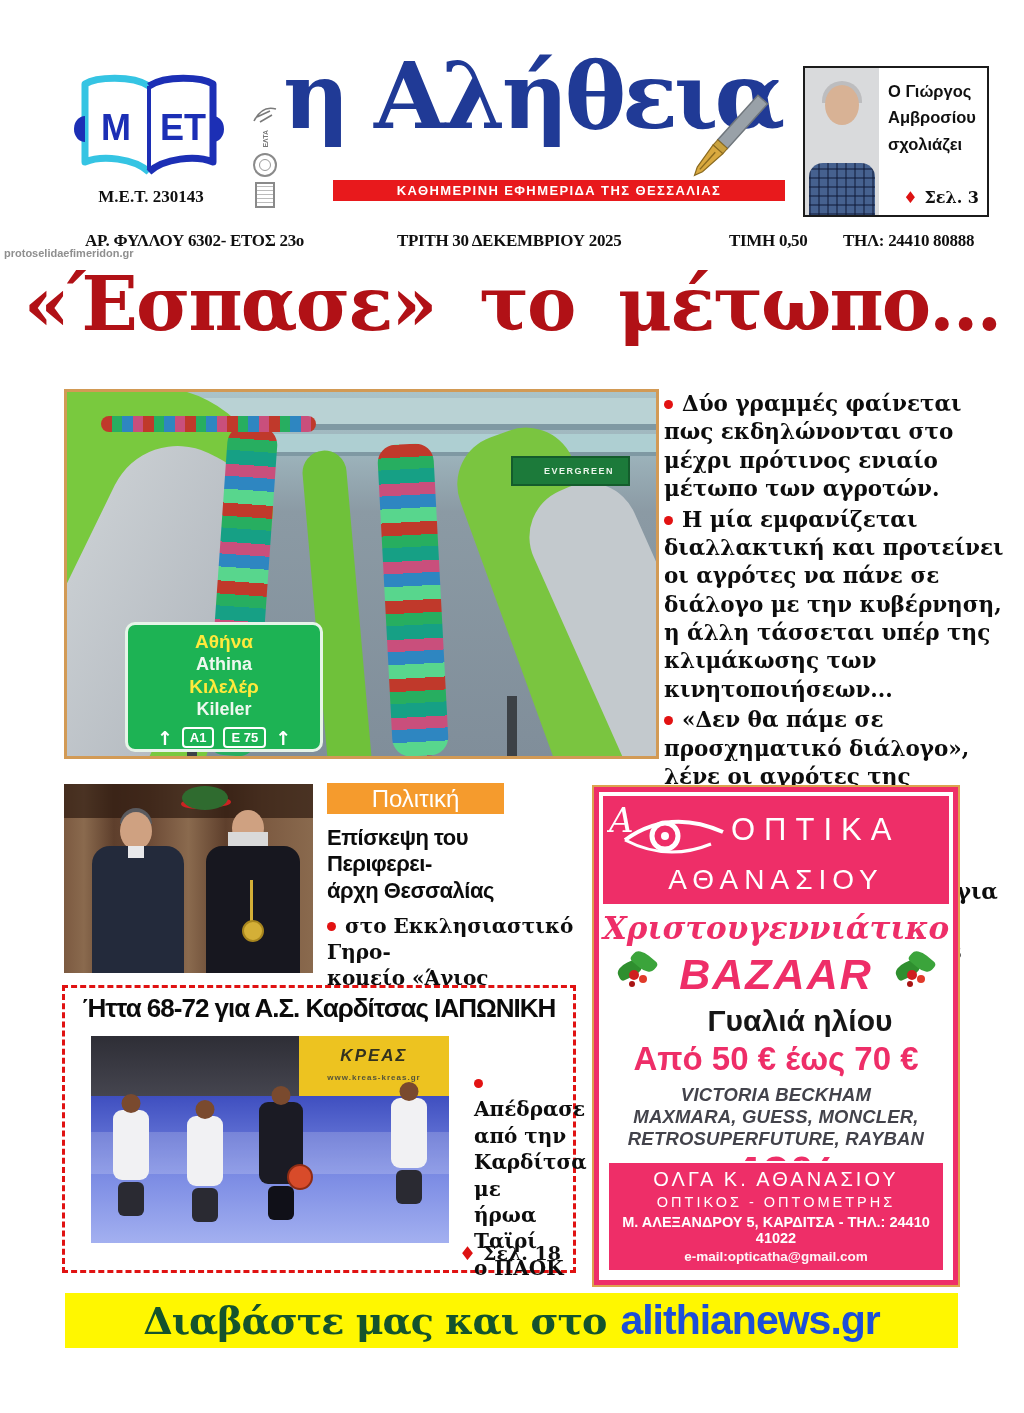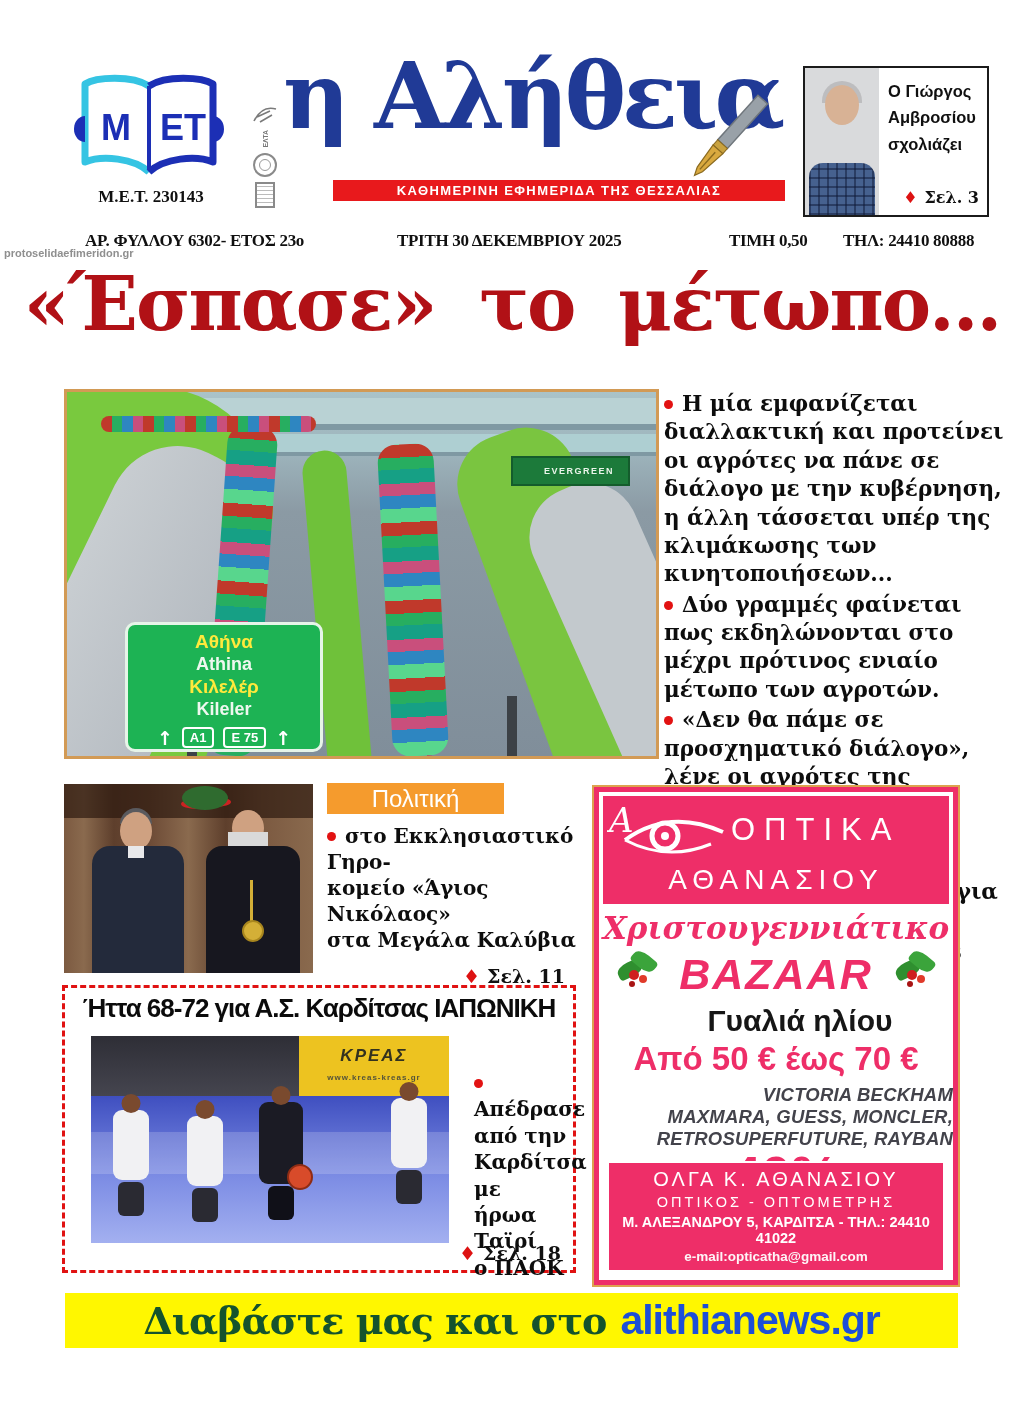--- a/index.html
+++ b/index.html
@@ -136,21 +136,21 @@
   .ad-bazaar-row{left:0;top:158px;width:100%;display:flex;justify-content:center;align-items:flex-start;gap:20px;}
   .ad-bazaar{font:italic bold 43px "Liberation Sans",sans-serif;color:#ee2e68;letter-spacing:2px;}
   .holly{position:relative;width:44px;height:40px;}
   .holly i{position:absolute;display:block;width:26px;height:15px;border-radius:50% 4px 50% 4px;background:#2f8f2f;}
   .holly i.l2{left:16px;top:4px;transform:rotate(40deg);background:#3ba43b;}
   .holly i.l1{left:2px;top:12px;transform:rotate(-25deg);}
   .holly b{position:absolute;left:14px;top:20px;width:10px;height:10px;border-radius:50%;background:#cf1f1f;
     box-shadow:9px 4px 0 -1px #e03a2a,-2px 9px 0 -2px #a81414;}
   .ad-product{left:0;top:212px;width:100%;text-align:center;font:bold 30px "Liberation Sans",sans-serif;color:#161616;padding-left:24px;}
   .ad-price{left:0;top:248px;width:100%;text-align:center;font:bold 33px "Liberation Sans",sans-serif;color:#ee2e68;}
-  .ad-brands{left:0;top:292px;width:100%;text-align:right;font:italic bold 18.5px "Liberation Sans",sans-serif;
+  .ad-brands{left:0;top:292px;width:100%;text-align:center;font:italic bold 18.5px "Liberation Sans",sans-serif;
     color:#43434b;line-height:1.18;letter-spacing:0.2px;}
   .ad-discount{left:0;top:352px;width:100%;text-align:center;font:bold 54px "Liberation Sans",sans-serif;color:#ee2e68;}
   .ad-contact{left:8px;right:8px;bottom:8px;background:#ee2e68;}
   .ad-contact-inner{border:2px solid #fff;padding:5px 2px 6px;text-align:center;color:#fff;}
   .ad-owner{font:400 20px "Liberation Sans",sans-serif;letter-spacing:3px;}
   .ad-prof{font:400 14.5px "Liberation Sans",sans-serif;letter-spacing:3px;margin-top:3px;}
   .ad-addr{font:bold 14.5px "Liberation Sans",sans-serif;margin-top:4px;}
   .ad-mail{font:bold 13.5px "Liberation Sans",sans-serif;margin-top:3px;opacity:.95;}
 
   
@@ -246,22 +246,22 @@
         <span class="s-arrow">↑</span>
         <span class="badge">A1</span>
         <span class="badge">E 75</span>
         <span class="s-arrow">↑</span>
       </div>
     </div>
 
   </div>
 
   <div class="abs lead">
+    <p><span class="dot"></span><span>Δύο γραμμές φαίνεται πως εκδηλώνονται στο μέχρι πρότινος ενιαίο μέτωπο των αγροτών.</span></p>
     <p><span class="dot"></span><span>Η μία εμφανίζεται διαλλακτική και προτείνει οι αγρότες να πάνε σε διάλογο με την κυβέρνηση, η άλλη τάσσεται υπέρ της κλιμάκωσης των κινητοποιήσεων...</span></p>
-    <p><span class="dot"></span><span>Δύο γραμμές φαίνεται πως εκδηλώνονται στο μέχρι πρότινος ενιαίο μέτωπο των αγροτών.</span></p>
     <p><span class="dot"></span><span>«Δεν θα πάμε σε προσχηματικό διάλογο», λένε οι αγρότες της Θεσσαλίας.</span></p>
     <p><span class="dot"></span><span>Τσιάρας: «Είμαι διατεθειμένος να πάω ακόμα και στα μπλόκα για διάλογο».</span></p>
     <div class="lead-page">
       <i class="diamond">♦</i><span>Σελ. 3</span>
     </div>
   </div>
 
   <div class="abs pol-photo">
     <div class="abs pol-top"></div>
     <div class="abs wreath"></div>
@@ -270,20 +270,22 @@
     <div class="abs p1-body"></div>
     <div class="abs p1-collar"></div>
     <div class="abs head p2-head"></div>
     <div class="abs p2-beard"></div>
     <div class="abs p2-body"></div>
     <div class="abs p2-chain"></div>
     <div class="abs p2-medal"></div>
   </div>
   <div class="abs pol-col">
     <div class="pol-banner">Πολιτική</div>
+    <div class="pol-head">Επίσκεψη του Περιφερει-
+άρχη Θεσσαλίας</div>
     <div class="pol-bullet"><span class="dot"></span><span class="pre">στο Εκκλησιαστικό Γηρο-
 κομείο «Άγιος Νικόλαος»
 στα Μεγάλα Καλύβια</span></div>
     <div class="pol-page">
       <i class="diamond">♦</i><span>Σελ. 11</span>
     </div>
   </div>
 
   <div class="abs bask">
     <div class="abs bask-head">Ήττα 68-72 για Α.Σ. Καρδίτσας ΙΑΠΩΝΙΚΗ</div>

